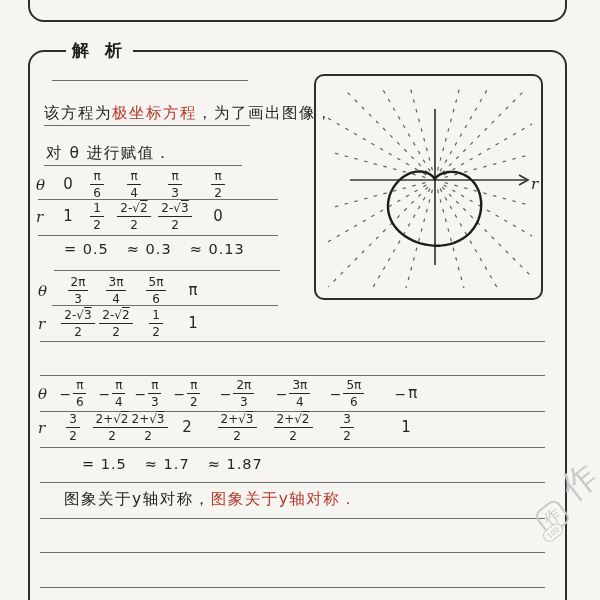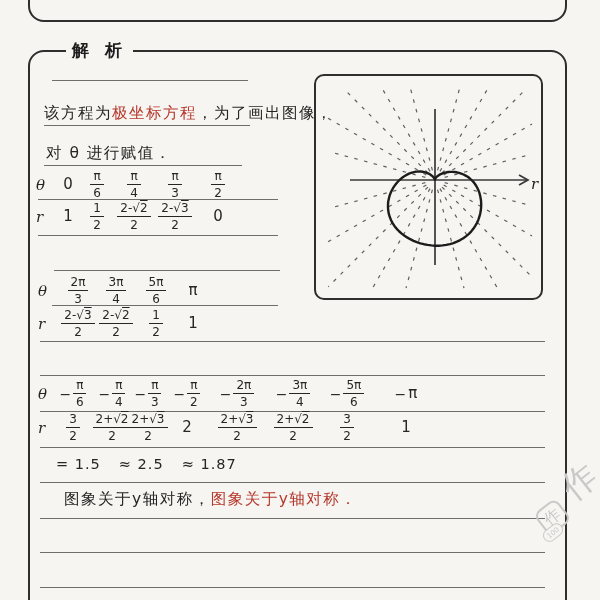--- a/index.html
+++ b/index.html
@@ -146,20 +146,25 @@
         </span>
       </span>
       <span class="cell">
         <span class="frac">
           <span class="n">2-<span class="sq">√<span class="ov">3</span></span></span>
           <span class="d">2</span>
         </span>
       </span>
       <span class="cell">0</span>
     </div>
+  <div class="approx" style="left:64px; top:241px;" id="t1-approx">
+      <span>= 0.5</span>
+      <span>≈ 0.3</span>
+      <span>≈ 0.13</span>
+    </div>
 
   <div class="trow t2" style="left:38px; top:276px;" id="t2-theta">
       <span class="vhead">θ</span>
       <span class="cell">
         <span class="frac">
           <span class="n">2π</span>
           <span class="d">3</span>
         </span>
       </span>
       <span class="cell">
@@ -286,23 +291,23 @@
         </span>
       </span>
       <span class="cell">
         <span class="frac">
           <span class="n">3</span>
           <span class="d">2</span>
         </span>
       </span>
       <span class="cell">1</span>
     </div>
-  <div class="approx" style="left:56px; top:456px;text-align:right;" id="t3-approx">
+  <div class="approx" style="left:82px; top:456px;text-align:right;" id="t3-approx">
       <span>= 1.5</span>
-      <span>≈ 2.5</span>
+      <span>≈ 1.7</span>
       <span>≈ 1.87</span>
     </div>
 
   <div class="hline" style="left:64px; top:489px;">
     <span>图象关于y轴对称，</span><span class="red">图象关于y轴对称．</span>
   </div>
 
   <div class="graph-box">
     <svg id="graph" width="229" height="226" viewBox="0 0 229 226">
         <line x1="128.6592582628907" y1="101.41180954897479" x2="215.59258262890683" y2="78.11809548974793" stroke="#454545" stroke-width="1.2" stroke-dasharray="3.5 6.5" opacity="0.85"></line>

